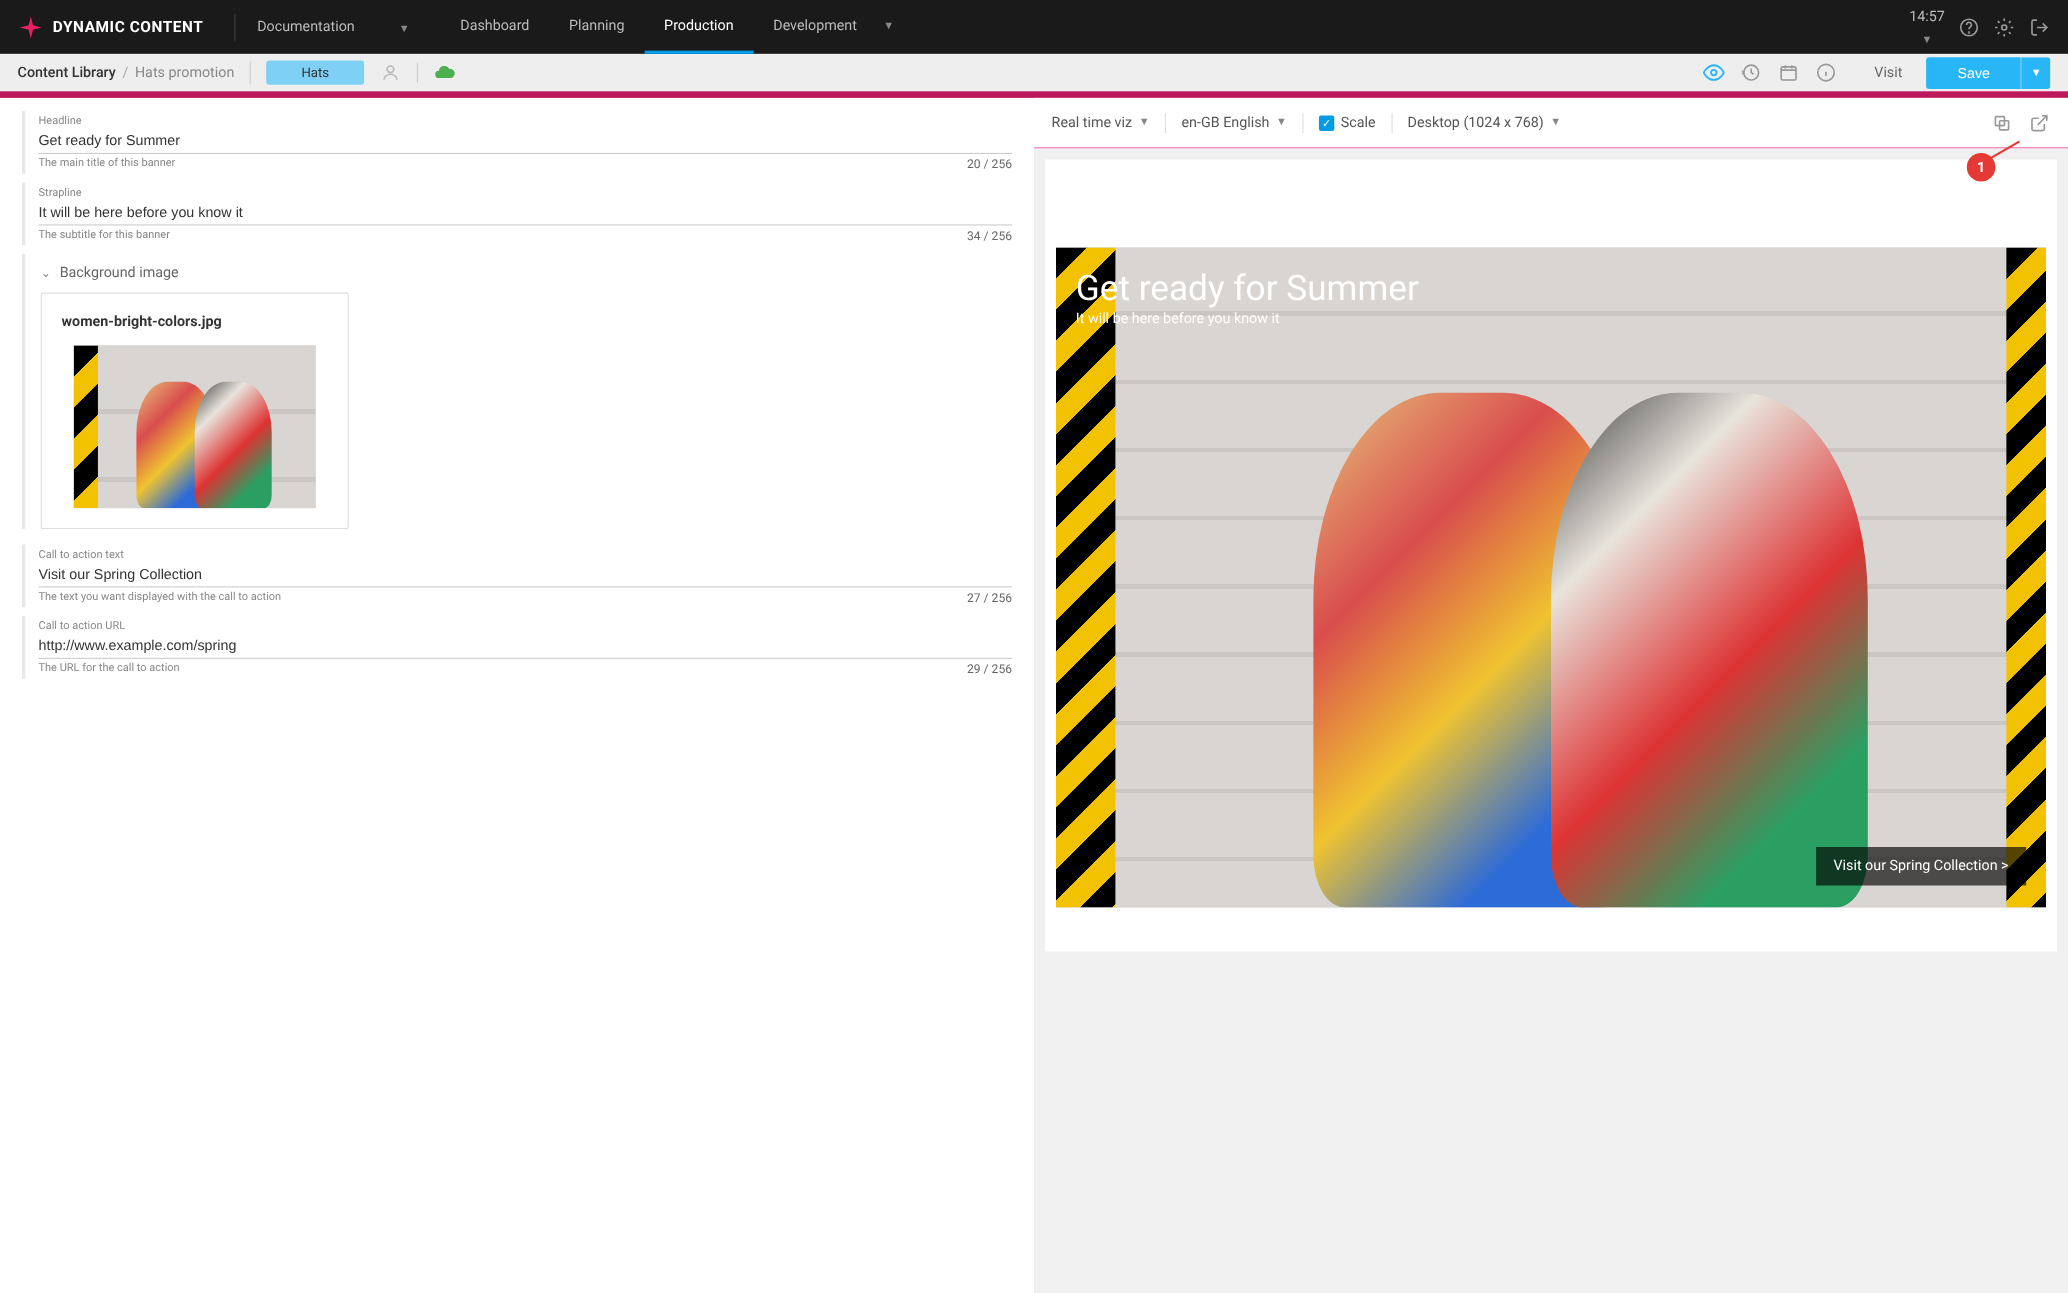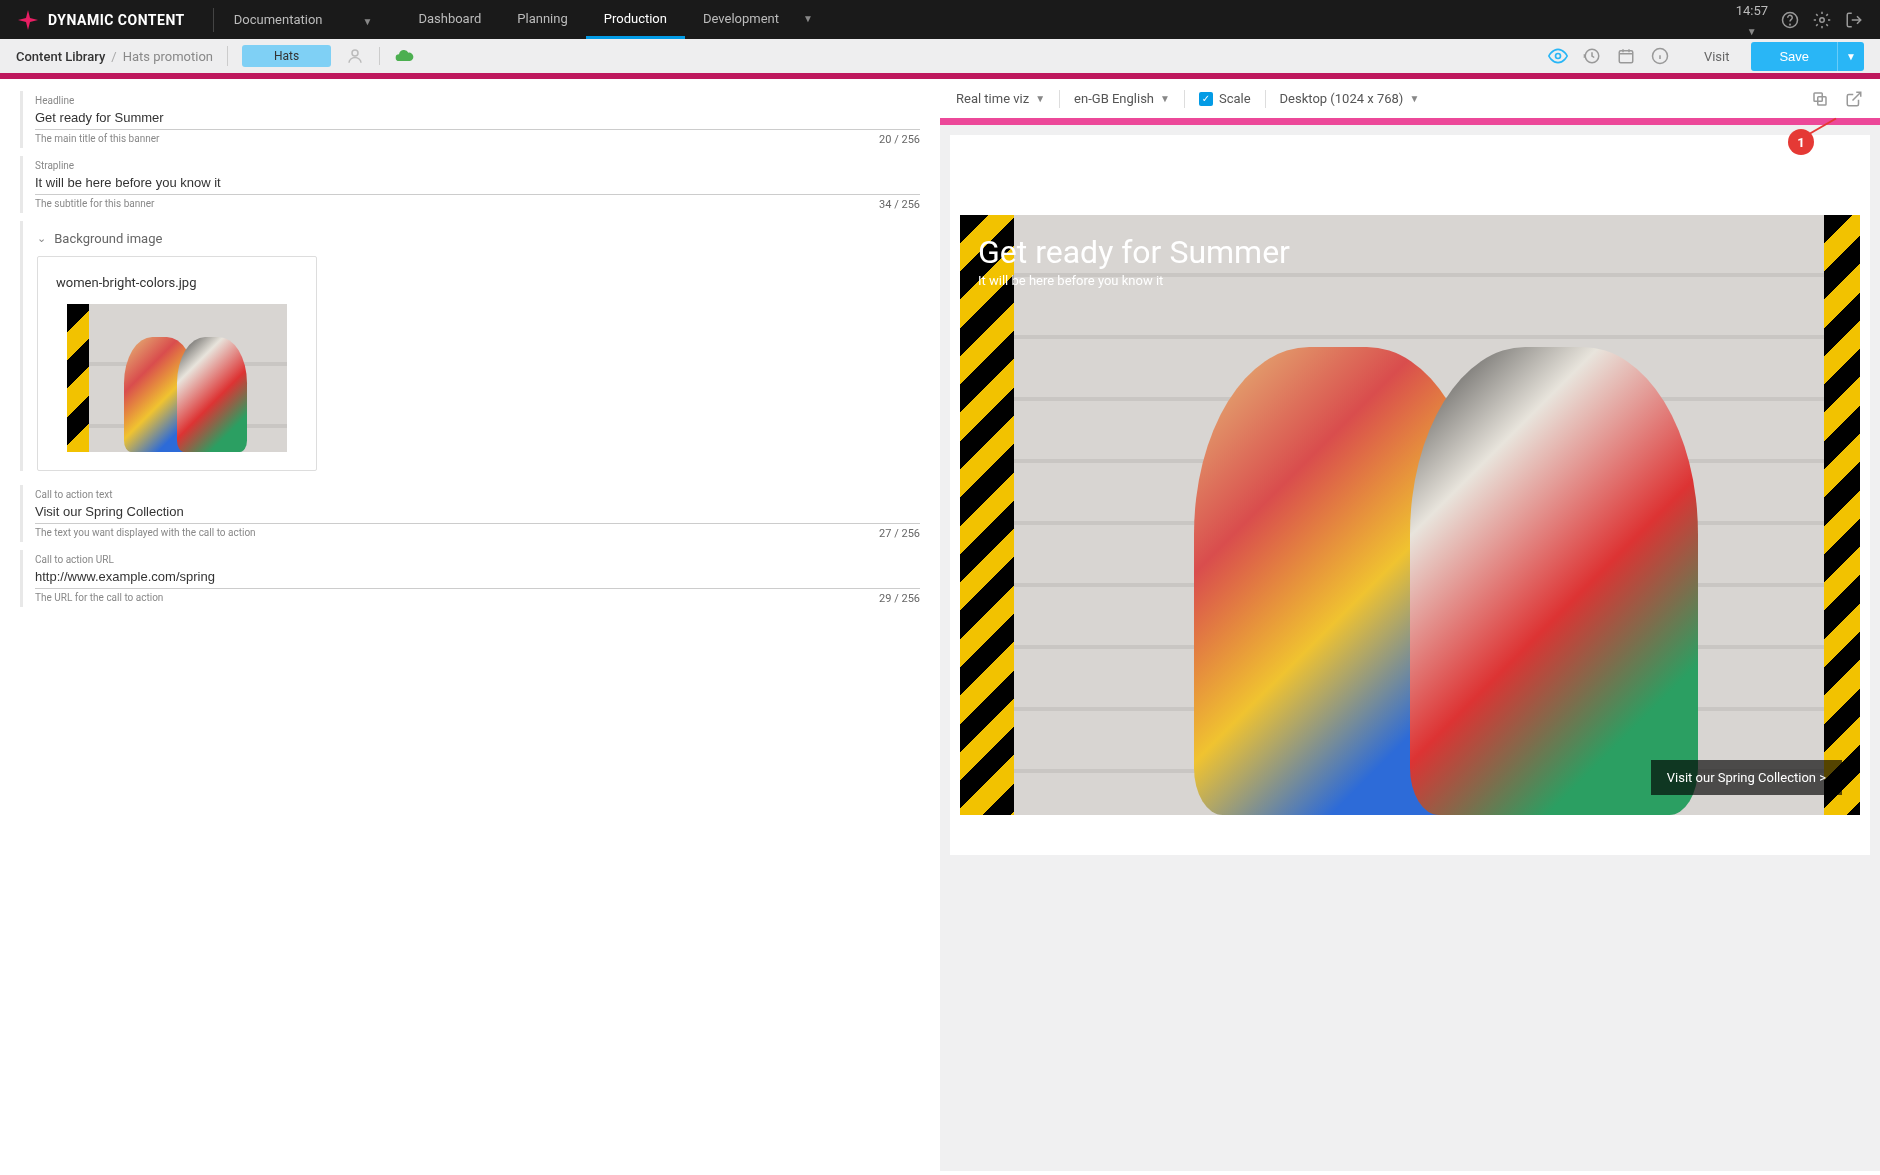--- a/index.html
+++ b/index.html
@@ -1,17 +1,17 @@
 <!DOCTYPE html>
 <html><head>
 <meta charset="utf-8">
 <style>
 * { box-sizing: border-box; margin: 0; padding: 0; }
 body { font-family: -apple-system, BlinkMacSystemFont, "Segoe UI", Roboto, Helvetica, Arial, sans-serif; font-size: 13px; color: #333; background: #fff; }
-.topbar { background: #1a1a1a; color: #fff; height: 39px; display: flex; align-items: center; padding: 0 16px; }
+.topbar { background: #1a1a1a; color: #fff; height: 49px; display: flex; align-items: center; padding: 0 16px; }
 .logo-icon { width: 24px; height: 24px; margin-right: 8px; }
 .brand { font-weight: 700; font-size: 14px; letter-spacing: 0.5px; color: #fff; margin-right: 16px; }
 .vdiv { width: 1px; height: 24px; background: #444; margin: 0 12px; }
 .nav-dropdown { display: flex; align-items: flex-end; color: #bbb; font-size: 13px; padding: 0 8px; cursor: pointer; }
 .nav-dropdown .chev { margin-left: 40px; }
 .nav-tabs { display: flex; margin-left: 20px; height: 100%; }
 .nav-tab { display: flex; align-items: center; padding: 0 18px; color: #bbb; font-size: 13px; cursor: pointer; border-bottom: 3px solid transparent; }
 .nav-tab.active { color: #fff; border-bottom-color: #039be5; }
 .top-right { margin-left: auto; display: flex; align-items: center; color: #bbb; gap: 12px; }
 .time { display: flex; align-items: center; gap: 8px; flex-direction: column; }
@@ -40,24 +40,24 @@
 
 .field-group { border-left: 3px solid #e8e8e8; padding-left: 12px; margin-bottom: 8px; padding-top: 4px; padding-bottom: 2px; }
 .field-label { font-size: 10px; color: #888; }
 .field-input { width: 100%; border: none; border-bottom: 1px solid #ccc; font-size: 13px; padding: 4px 0; outline: none; color: #333; background: transparent; }
 .field-hint-row { display: flex; justify-content: space-between; margin-top: 3px; }
 .field-hint { font-size: 10px; color: #888; }
 .field-counter { font-size: 11px; color: #666; }
 
 .collapsible-header { display: flex; align-items: center; gap: 8px; font-size: 13px; color: #666; padding: 10px 0 10px 14px; cursor: pointer; }
 .image-card { border: 1px solid #ddd; border-radius: 2px; width: 280px; padding: 18px; margin-left: 14px; margin-bottom: 14px; }
-.image-filename { font-size: 13px; font-weight: 400; margin-bottom: 14px; }
+.image-filename { font-size: 13px; font-weight: 700; margin-bottom: 14px; }
 .image-thumb { width: 220px; height: 148px; background: #d0d0d0; margin: 0 auto; position: relative; overflow: hidden; }
 
-.preview-toolbar { height: 46px; display: flex; align-items: center; padding: 0 16px; gap: 8px; border-bottom: 7px solid #ec4899; font-size: 13px; color: #555; }
+.preview-toolbar { height: 46px; display: flex; align-items: center; padding: 0 16px; gap: 8px; border-bottom: 1px solid #ec4899; font-size: 13px; color: #555; }
 .pt-item { display: flex; align-items: center; gap: 6px; cursor: pointer; }
 .pt-div { width: 1px; height: 18px; background: #ddd; margin: 0 6px; }
 .scale-check { width: 14px; height: 14px; background: #039be5; display: inline-flex; align-items: center; justify-content: center; color: #fff; font-size: 10px; border-radius: 2px; }
 .pt-right { margin-left: auto; display: flex; align-items: center; gap: 14px; }
 
 .preview-canvas { flex: 1; background: #f0f0f1; padding: 10px; overflow: auto; }
 .preview-frame { background: #fff; width: 100%; padding: 80px 0 40px 0; display: flex; justify-content: center; }
 .banner { width: 900px; height: 600px; background: #cfcfcf; position: relative; overflow: hidden; }
 .banner-headline { position: absolute; top: 18px; left: 18px; color: #fff; font-size: 32px; font-weight: 400; }
 .banner-strapline { position: absolute; top: 58px; left: 18px; color: #fff; font-size: 13px; }

